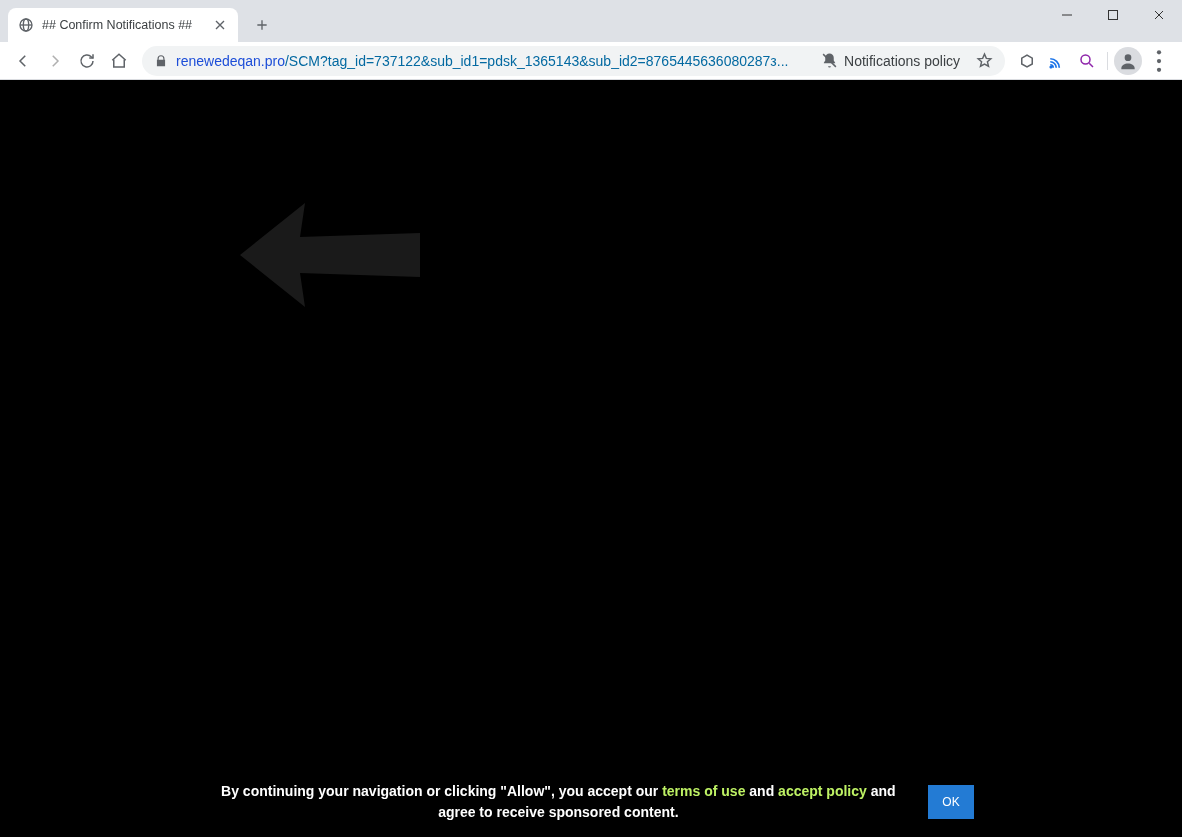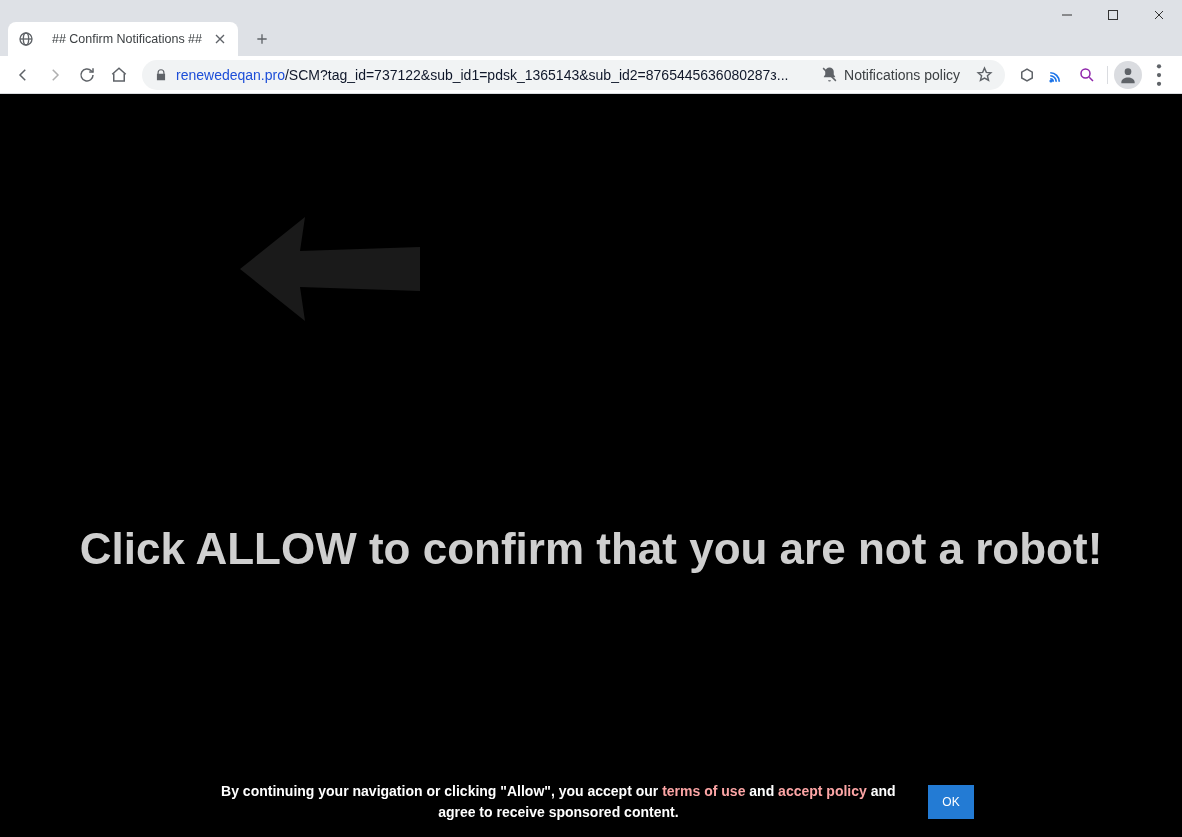--- a/index.html
+++ b/index.html
@@ -1,58 +1,58 @@
 <!DOCTYPE html>
 <html><head>
 <meta charset="utf-8">
 <style>
   * { box-sizing: border-box; margin: 0; padding: 0; }
   html, body { width: 1182px; height: 837px; font-family: "Segoe UI", Arial, sans-serif; overflow: hidden; background: #fff; }
 
   
   .browser { width: 100%; height: 100%; display: flex; flex-direction: column; background: #dee1e6; }
-  .titlebar { height: 56px; background: #dee1e6; display: flex; align-items: flex-end; position: relative; text-align: center; }
+  .titlebar { height: 42px; background: #dee1e6; display: flex; align-items: flex-end; position: relative; }
   .window-controls { position: absolute; right: 0; top: 0; height: 40px; display: flex; }
   .win-btn { width: 46px; height: 30px; display: flex; align-items: center; justify-content: center; color: #333; cursor: pointer; }
   .win-btn svg { width: 12px; height: 12px; }
   .tab { background: #fff; height: 34px; margin-left: 8px; border-radius: 8px 8px 0 0; display: flex; align-items: center; padding: 0 10px; min-width: 230px; position: relative; }
   .tab .favicon { width: 16px; height: 16px; margin-right: 8px; color: #5f6368; }
   .tab .tab-title { font-size: 12.5px; color: #3c4043; flex: 1; white-space: nowrap; overflow: hidden; text-overflow: ellipsis; }
   .tab .tab-close { width: 16px; height: 16px; color: #5f6368; display:flex; align-items:center; justify-content:center; cursor:pointer; }
   .newtab { width: 28px; height: 28px; margin-left: 10px; margin-bottom: 3px; display:flex; align-items:center; justify-content:center; border-radius: 50%; cursor:pointer; color:#5f6368; }
 
   .toolbar { height: 38px; background: #fff; display: flex; align-items: center; padding: 0 8px; border-bottom: 1px solid #dadce0; gap: 2px; }
   .tbtn { width: 30px; height: 30px; border-radius: 50%; display:flex; align-items:center; justify-content:center; color:#5f6368; cursor:pointer; }
   .tbtn.disabled { color:#b0b0b0; cursor:default; }
   .tbtn svg { width:18px; height:18px; }
 
   .omnibox { flex: 1; height: 30px; background: #f1f3f4; border-radius: 15px; display:flex; align-items:center; padding: 0 12px; margin: 0 6px; gap: 8px; }
   .omnibox .lock { width: 14px; height:14px; color:#5f6368; flex-shrink:0; }
   .omnibox .url { font-size: 14px; color:#202124; white-space:nowrap; overflow:hidden; text-overflow:ellipsis; flex:1; }
   .omnibox .url .domain { color:#1d4ed8; }
-  .omnibox .url .path { color:#0f172a; }
+  .omnibox .url .path { color:#0369a1; }
   .omnibox .notif-blocked { display:flex; align-items:center; gap:6px; font-size:14px; color:#3c4043; margin-left:8px; }
   .omnibox .notif-blocked svg { width:17px; height:17px; color:#5f6368; }
   .omnibox .star { width:17px; height:17px; color:#5f6368; margin-left:8px; cursor:pointer; }
   .ext-icon { width:28px; height:28px; display:flex; align-items:center; justify-content:center; color:#5f6368; cursor:pointer; }
   .ext-icon svg { width:18px; height:18px; }
   .cast-icon svg { color:#1a73e8; }
   .sep { width:1px; height:18px; background:#dadce0; margin:0 4px; }
   .profile { width:28px; height:28px; border-radius:50%; background:#dadce0; display:flex; align-items:center; justify-content:center; cursor:pointer; }
   .profile svg { width:20px; height:20px; color:#5f6368; }
   .menu-dots { width:30px; height:30px; display:flex; align-items:center; justify-content:center; cursor:pointer; color:#5f6368; }
 
   
   .viewport { flex:1; background:#000; position:relative; overflow:hidden; }
   .arrow-graphic { position:absolute; left:240px; top:115px; width:180px; height:120px; }
   .arrow-graphic svg { width:100%; height:100%; fill:#1a1a1a; }
   .headline { position:absolute; left:0; right:0; top:430px; text-align:center; color:#cfcfcf; font-size:44px; font-weight:700; font-family: Arial, Helvetica, sans-serif; padding:0 40px; white-space:nowrap; }
   .cookie-bar { position:absolute; left:0; right:0; bottom:0; padding:14px 20px 14px 20px; display:flex; align-items:center; justify-content:center; gap:20px; }
   .cookie-text { color:#fff; font-size:14px; font-weight:700; text-align:center; line-height:1.5; max-width:700px; }
-  .cookie-text a { color:#fca5a5; text-decoration:none; cursor:pointer; }
+  .cookie-text a { color:#bef264; text-decoration:none; cursor:pointer; }
   .ok-btn { background:#237bd4; color:#fff; padding:10px 14px; font-size:12px; cursor:pointer; font-family:inherit; }
 </style>
 </head>
 <body>
 
 <div class="browser">
 
   <div class="titlebar">
     <div class="tab">
       <span class="favicon">
@@ -174,21 +174,20 @@
         </svg>
     </div>
   </div>
 
   <div class="viewport">
     <div class="arrow-graphic">
       <svg viewBox="0 0 180 120">
           <path d="M0 60 L65 8 L60 42 L180 38 L180 82 L60 78 L65 112 Z"></path>
         </svg>
     </div>
-    <div class="headline">Click ALLOW to confirm that you are not a robot!</div>
 
     <div class="cookie-bar">
       <div class="cookie-text">
         <span>By continuing your navigation or clicking "Allow", you accept our </span><a>terms of use</a><span> and </span><a>accept policy</a><span> and agree to receive sponsored content.</span>
       </div>
       <div class="ok-btn">OK</div>
     </div>
   </div>
 
 </div>

